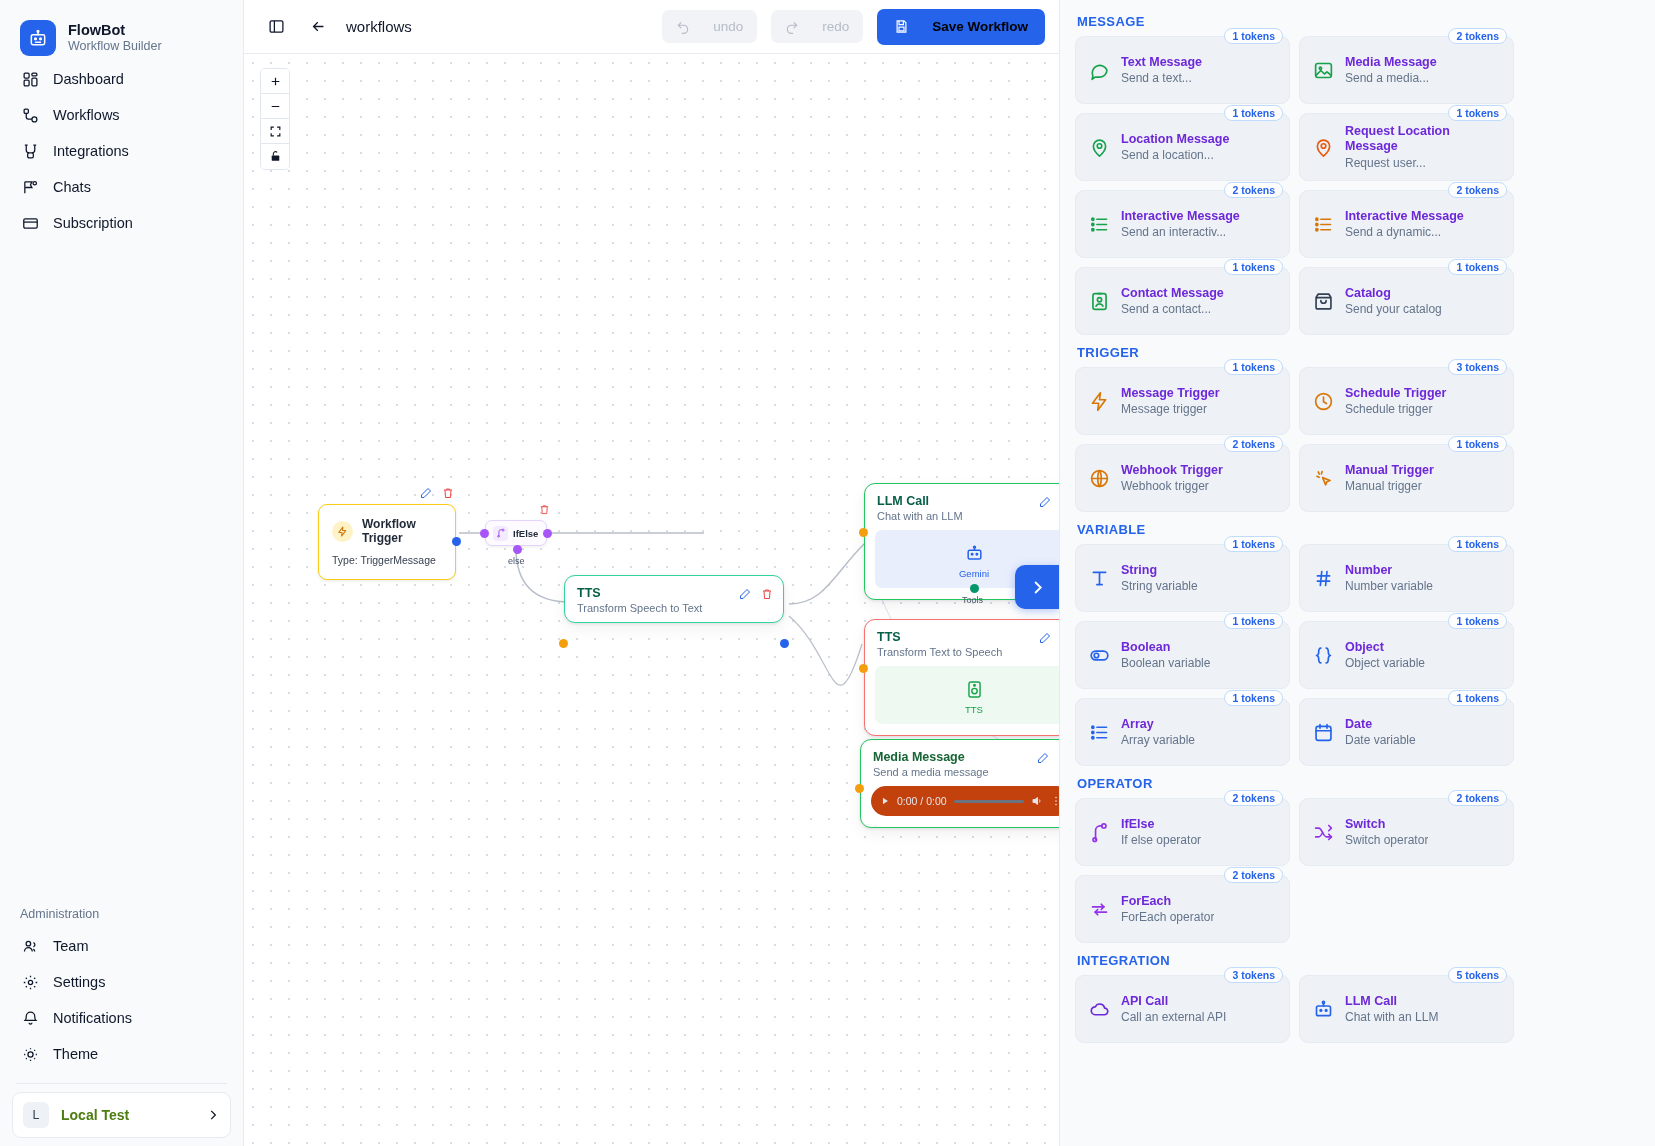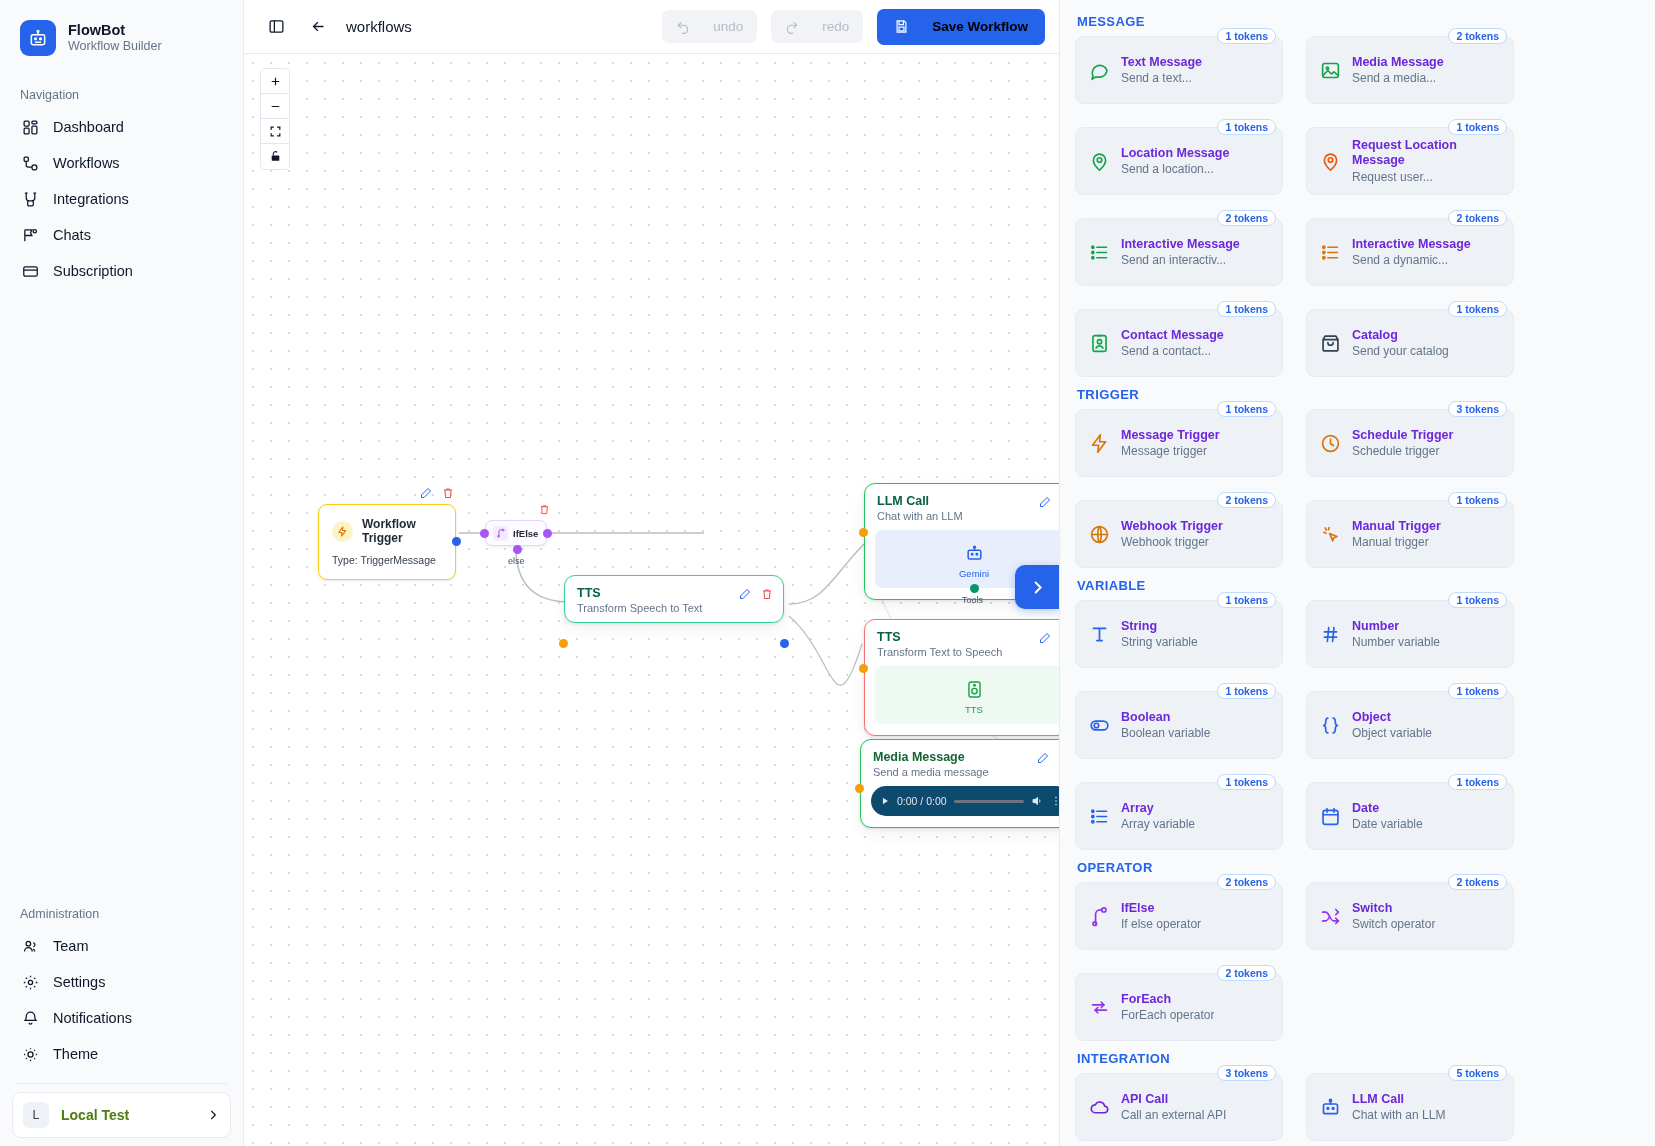--- a/index.html
+++ b/index.html
@@ -142,21 +142,21 @@
 
   
   .big-node { width: 220px; border-radius: 11px; background: #fff; }
   .bn-head { padding: 10px 12px 8px 12px; position: relative; }
   .bn-body { margin: 0 10px 11px 10px; border-radius: 7px; padding: 14px 0 9px 0; text-align: center; }
   .bn-icon { display: flex; align-items: center; justify-content: center; }
   .bn-cap { font-size: 9.5px; margin-top: 5px; }
 
   .audio-player {
     margin: 0 10px 11px 10px; height: 30px; border-radius: 15px;
-    background: #0c4a6e; display: flex; align-items: center; gap: 7px;
+    background: #c2410c; display: flex; align-items: center; gap: 7px;
     padding: 0 9px; color: #e5e7eb; font-size: 10.5px;
   }
   .ap-time { font-variant-numeric: tabular-nums; }
   .ap-bar { flex: 1 1 auto; height: 3px; border-radius: 2px; background: #6b7280; }
 
   .fab-next {
     position: absolute; right: 0; top: 511px; width: 44px; height: 44px;
     background: #2563eb; border-radius: 10px 0 0 10px;
     display: flex; align-items: center; justify-content: center; cursor: pointer;
     z-index: 9; box-shadow: 0 2px 8px rgba(37,99,235,.35);
@@ -166,21 +166,21 @@
   .palette {
     width: 470px; flex: 0 0 470px; background: #f8fafc;
     border-left: 1px solid #e8eaf0;
     padding: 12px 15px 0 15px; overflow: hidden;
   }
   .pal-section-title {
     font-size: 13px; font-weight: bold; color: #2563eb; letter-spacing: .4px;
     margin: 10px 0 7px 2px;
   }
   .pal-section-title:first-child { margin-top: 2px; }
-  .pal-grid { display: grid; grid-template-columns: 1fr 1fr; gap: 23px; }
+  .pal-grid { display: grid; grid-template-columns: 1fr 1fr; gap: 9px; }
   .pal-card {
     position: relative; background: #eef1f6; border: 1px solid #e6eaf1;
     border-radius: 9px; height: 68px; padding: 0 12px;
     display: flex; align-items: center; gap: 11px; cursor: pointer;
   }
   .pal-ic { width: 22px; height: 22px; flex: 0 0 22px; display:flex; align-items:center; justify-content:center; }
   .pal-txt { min-width: 0; }
   .pal-name { font-size: 12.5px; font-weight: bold; color: #6d28d9; line-height: 1.18; }
   .pal-desc { font-size: 12px; color: #64748b; margin-top: 2px; white-space: nowrap; overflow: hidden; }
   .tok {
@@ -207,21 +207,20 @@
             <circle cx="15" cy="13" r="1" fill="#fff"></circle>
             <path d="M9 17h6"></path>
         </svg>
       </div>
       <div class="brand-text">
         <div class="brand-name">FlowBot</div>
         <div class="brand-sub">Workflow Builder</div>
       </div>
     </div>
 
-    <div class="nav-label">Navigation</div>
 
     <div class="nav-item">
       <span class="nav-icon">
         <svg width="17" height="17" viewBox="0 0 24 24" fill="none" stroke="#0f172a" stroke-width="1.8">
             <rect x="3" y="3" width="7" height="7" rx="1.5"></rect>
             <rect x="14" y="3" width="7" height="4" rx="1.5"></rect>
             <rect x="14" y="10" width="7" height="11" rx="1.5"></rect>
             <rect x="3" y="13" width="7" height="8" rx="1.5"></rect>
           </svg>
       </span>

